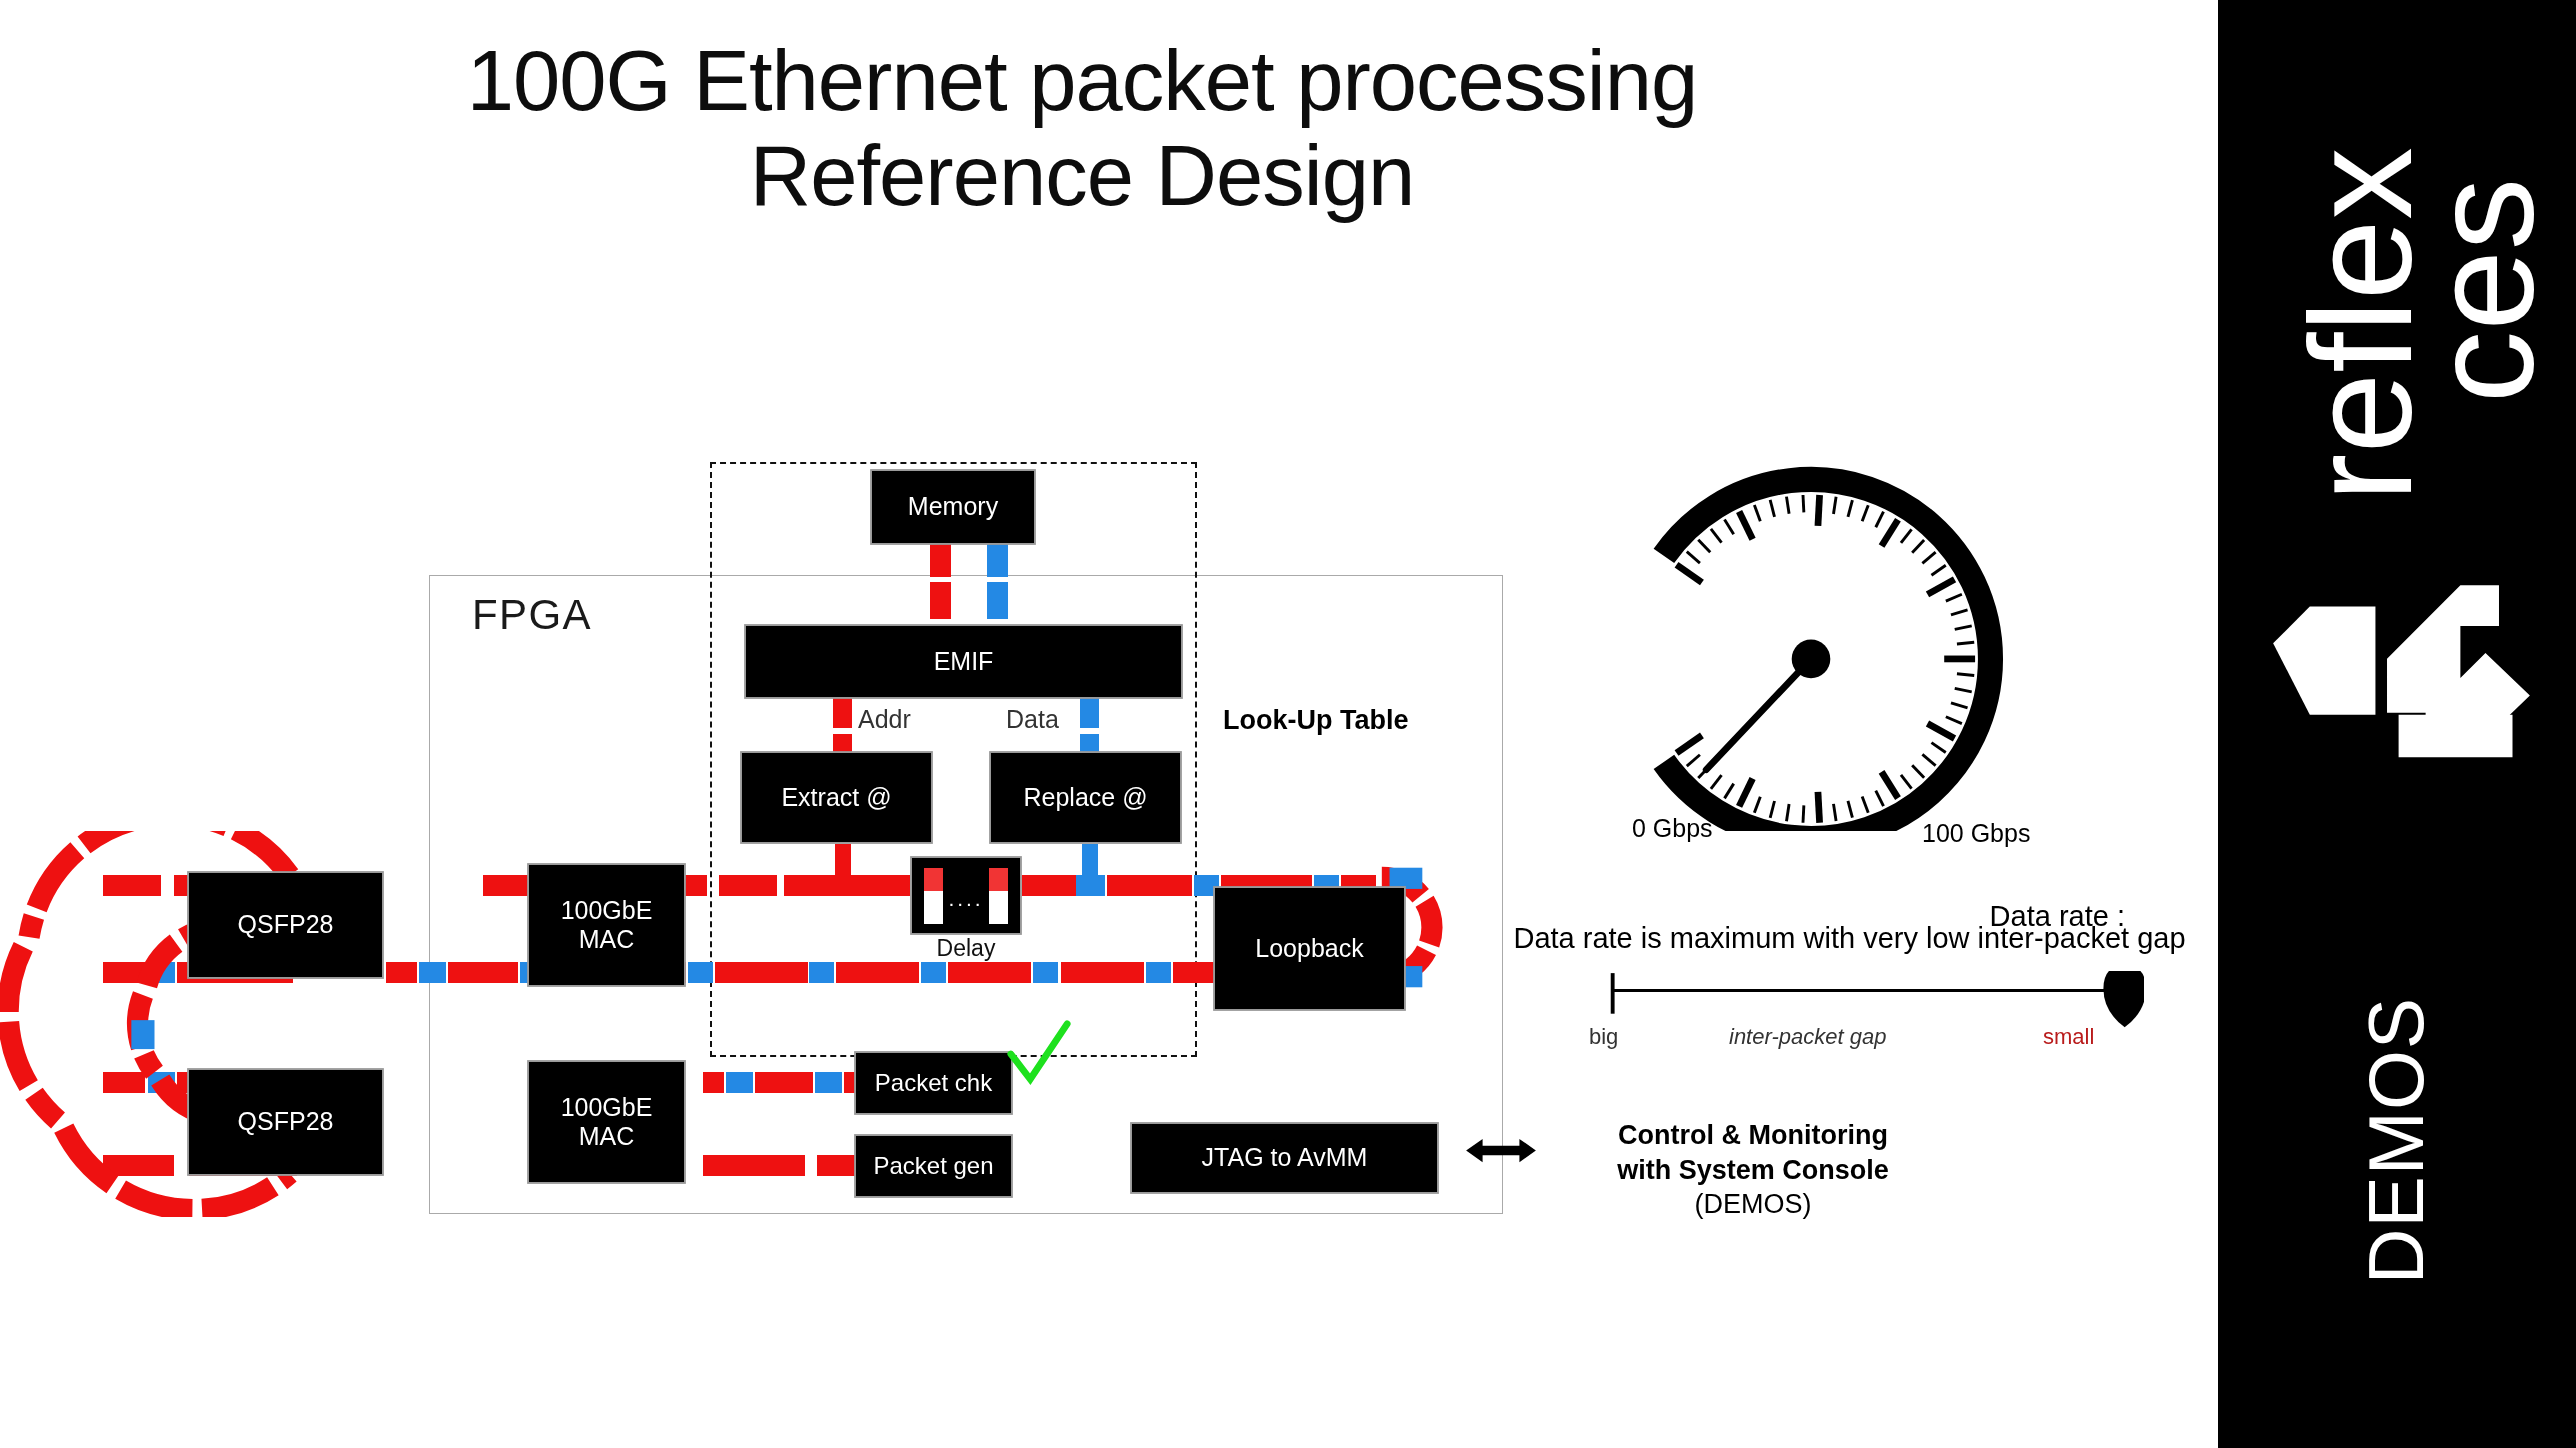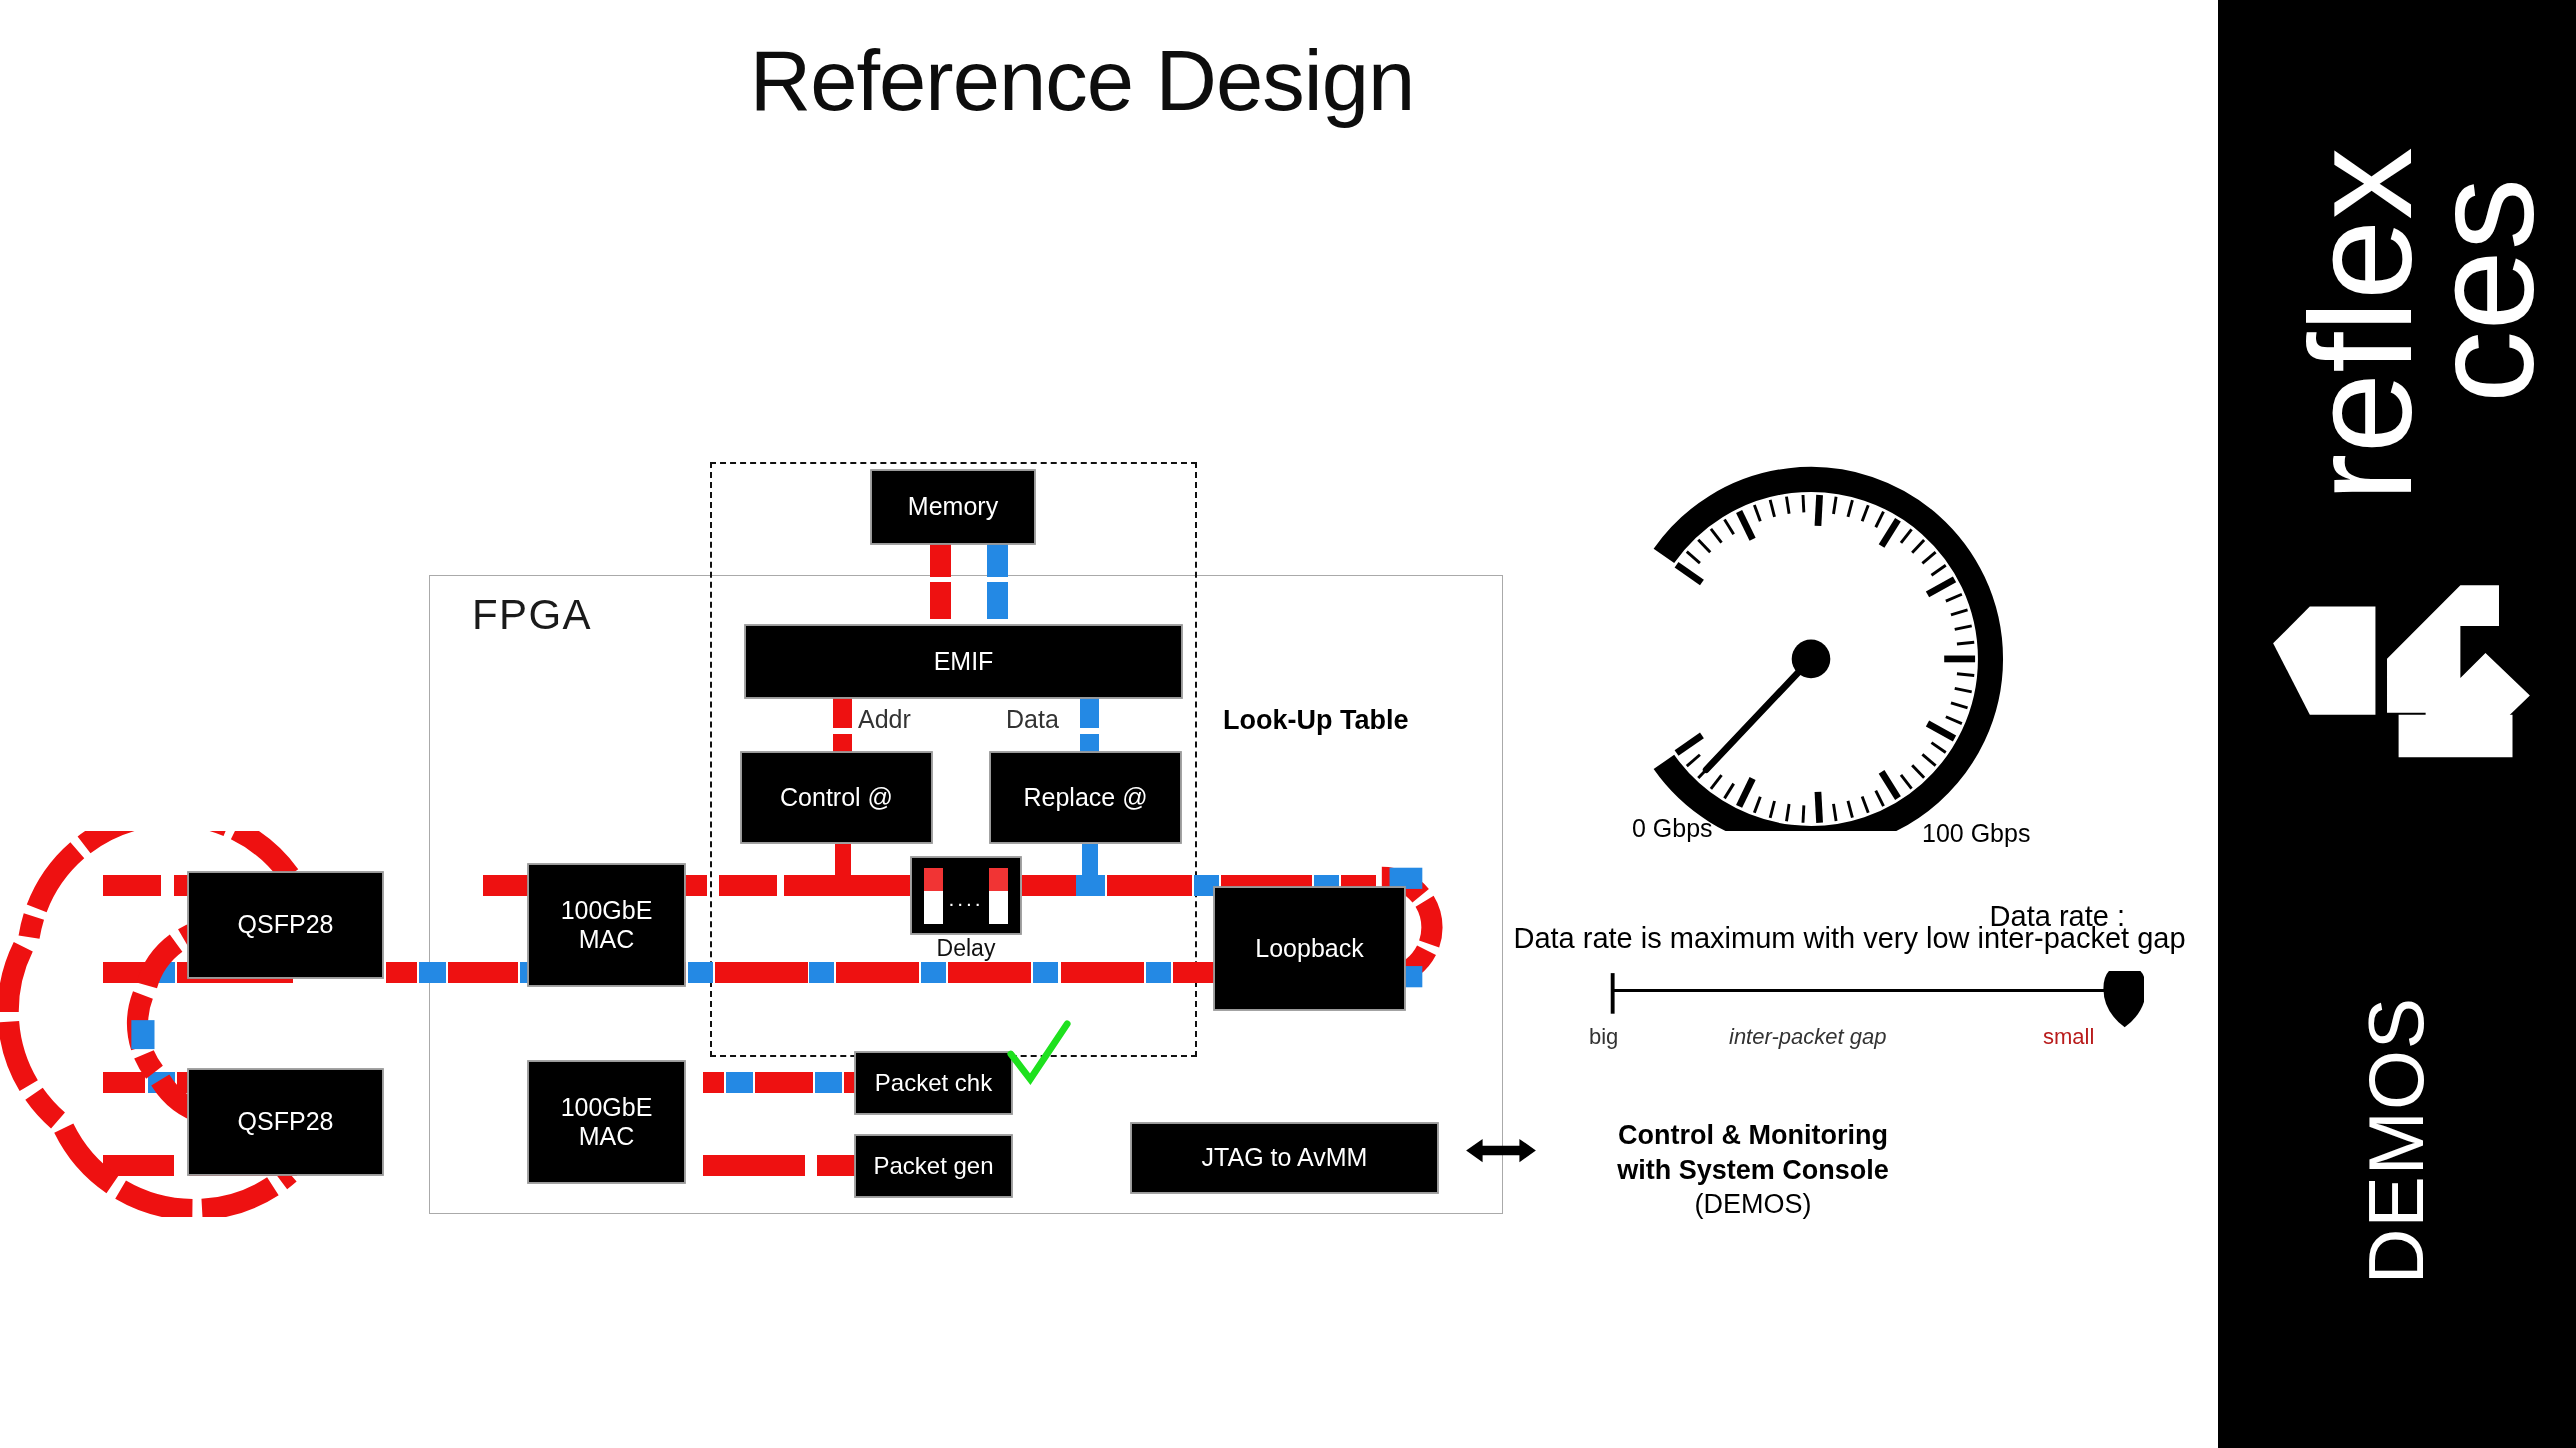--- a/index.html
+++ b/index.html
@@ -83,20 +83,21 @@
   
   #ipg{position:absolute;left:1603px;top:971px;width:541px;height:68px;z-index:6;}
   #ipg-big{position:absolute;left:1589px;top:1024px;font-size:22px;color:#333;z-index:6;}
   #ipg-mid{position:absolute;left:1729px;top:1024px;font-size:22px;color:#333;z-index:6;font-style:italic;}
   #ipg-small{position:absolute;left:2043px;top:1024px;font-size:22px;color:#b91c1c;z-index:6;}
 </style>
 </head>
 <body>
 
 <div id="slide-title">
+  <span class="l">100G Ethernet packet processing</span>
   <span class="l">Reference Design</span>
 </div>
 
 <div id="fpga-box"></div>
 <div id="fpga-label">FPGA</div>
 <div id="lut-box"></div>
 <div id="lut-label">Look-Up Table</div>
 
 <div class="seg r" style="left:930px;top:544px;width:21px;height:33px;"></div>
 <div class="seg r" style="left:930px;top:582px;width:21px;height:37px;"></div>
@@ -196,21 +197,21 @@
 </div>
 
 <div class="blk" style="left:746px;top:626px;width:435px;height:71px;">
   <span>EMIF</span>
 </div>
 
 <div class="smalllabel" style="left:858px;top:705px;">Addr</div>
 <div class="smalllabel" style="left:1006px;top:705px;">Data</div>
 
 <div class="blk" style="left:742px;top:753px;width:189px;height:89px;">
-  <span>Control @</span>
+  <span>Extract @</span>
 </div>
 
 <div class="blk" style="left:991px;top:753px;width:189px;height:89px;">
   <span>Replace @</span>
 </div>
 
 <div class="blk" style="left:189px;top:873px;width:193px;height:104px;">
   <span>QSFP28</span>
 </div>
 

